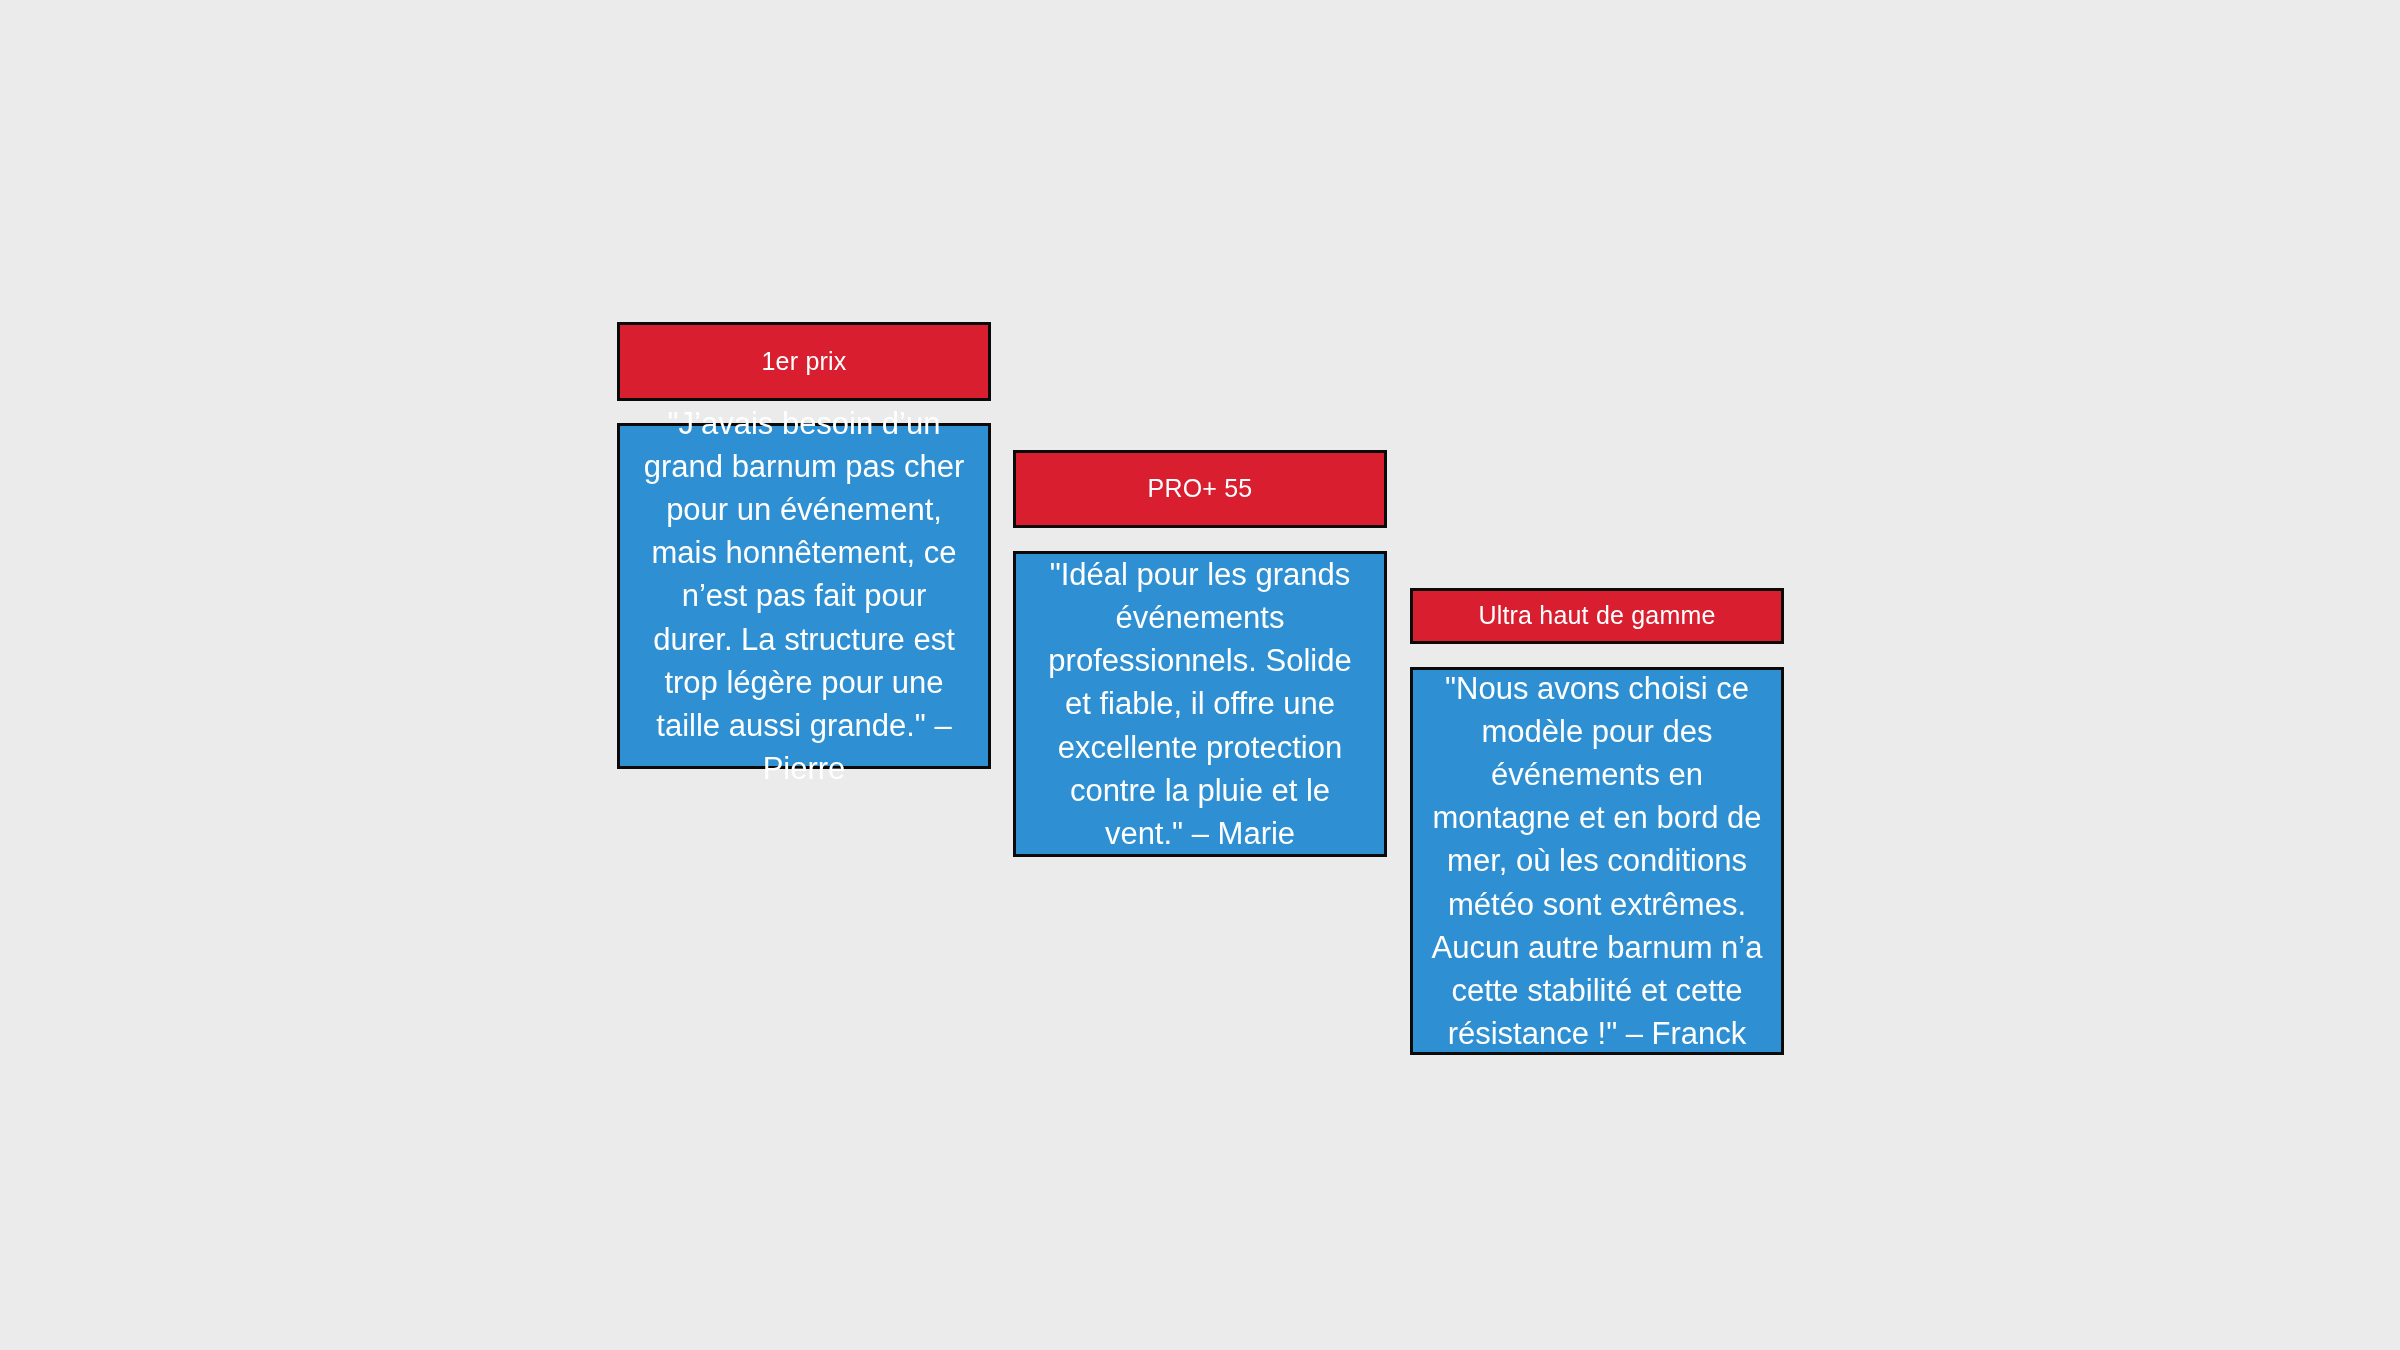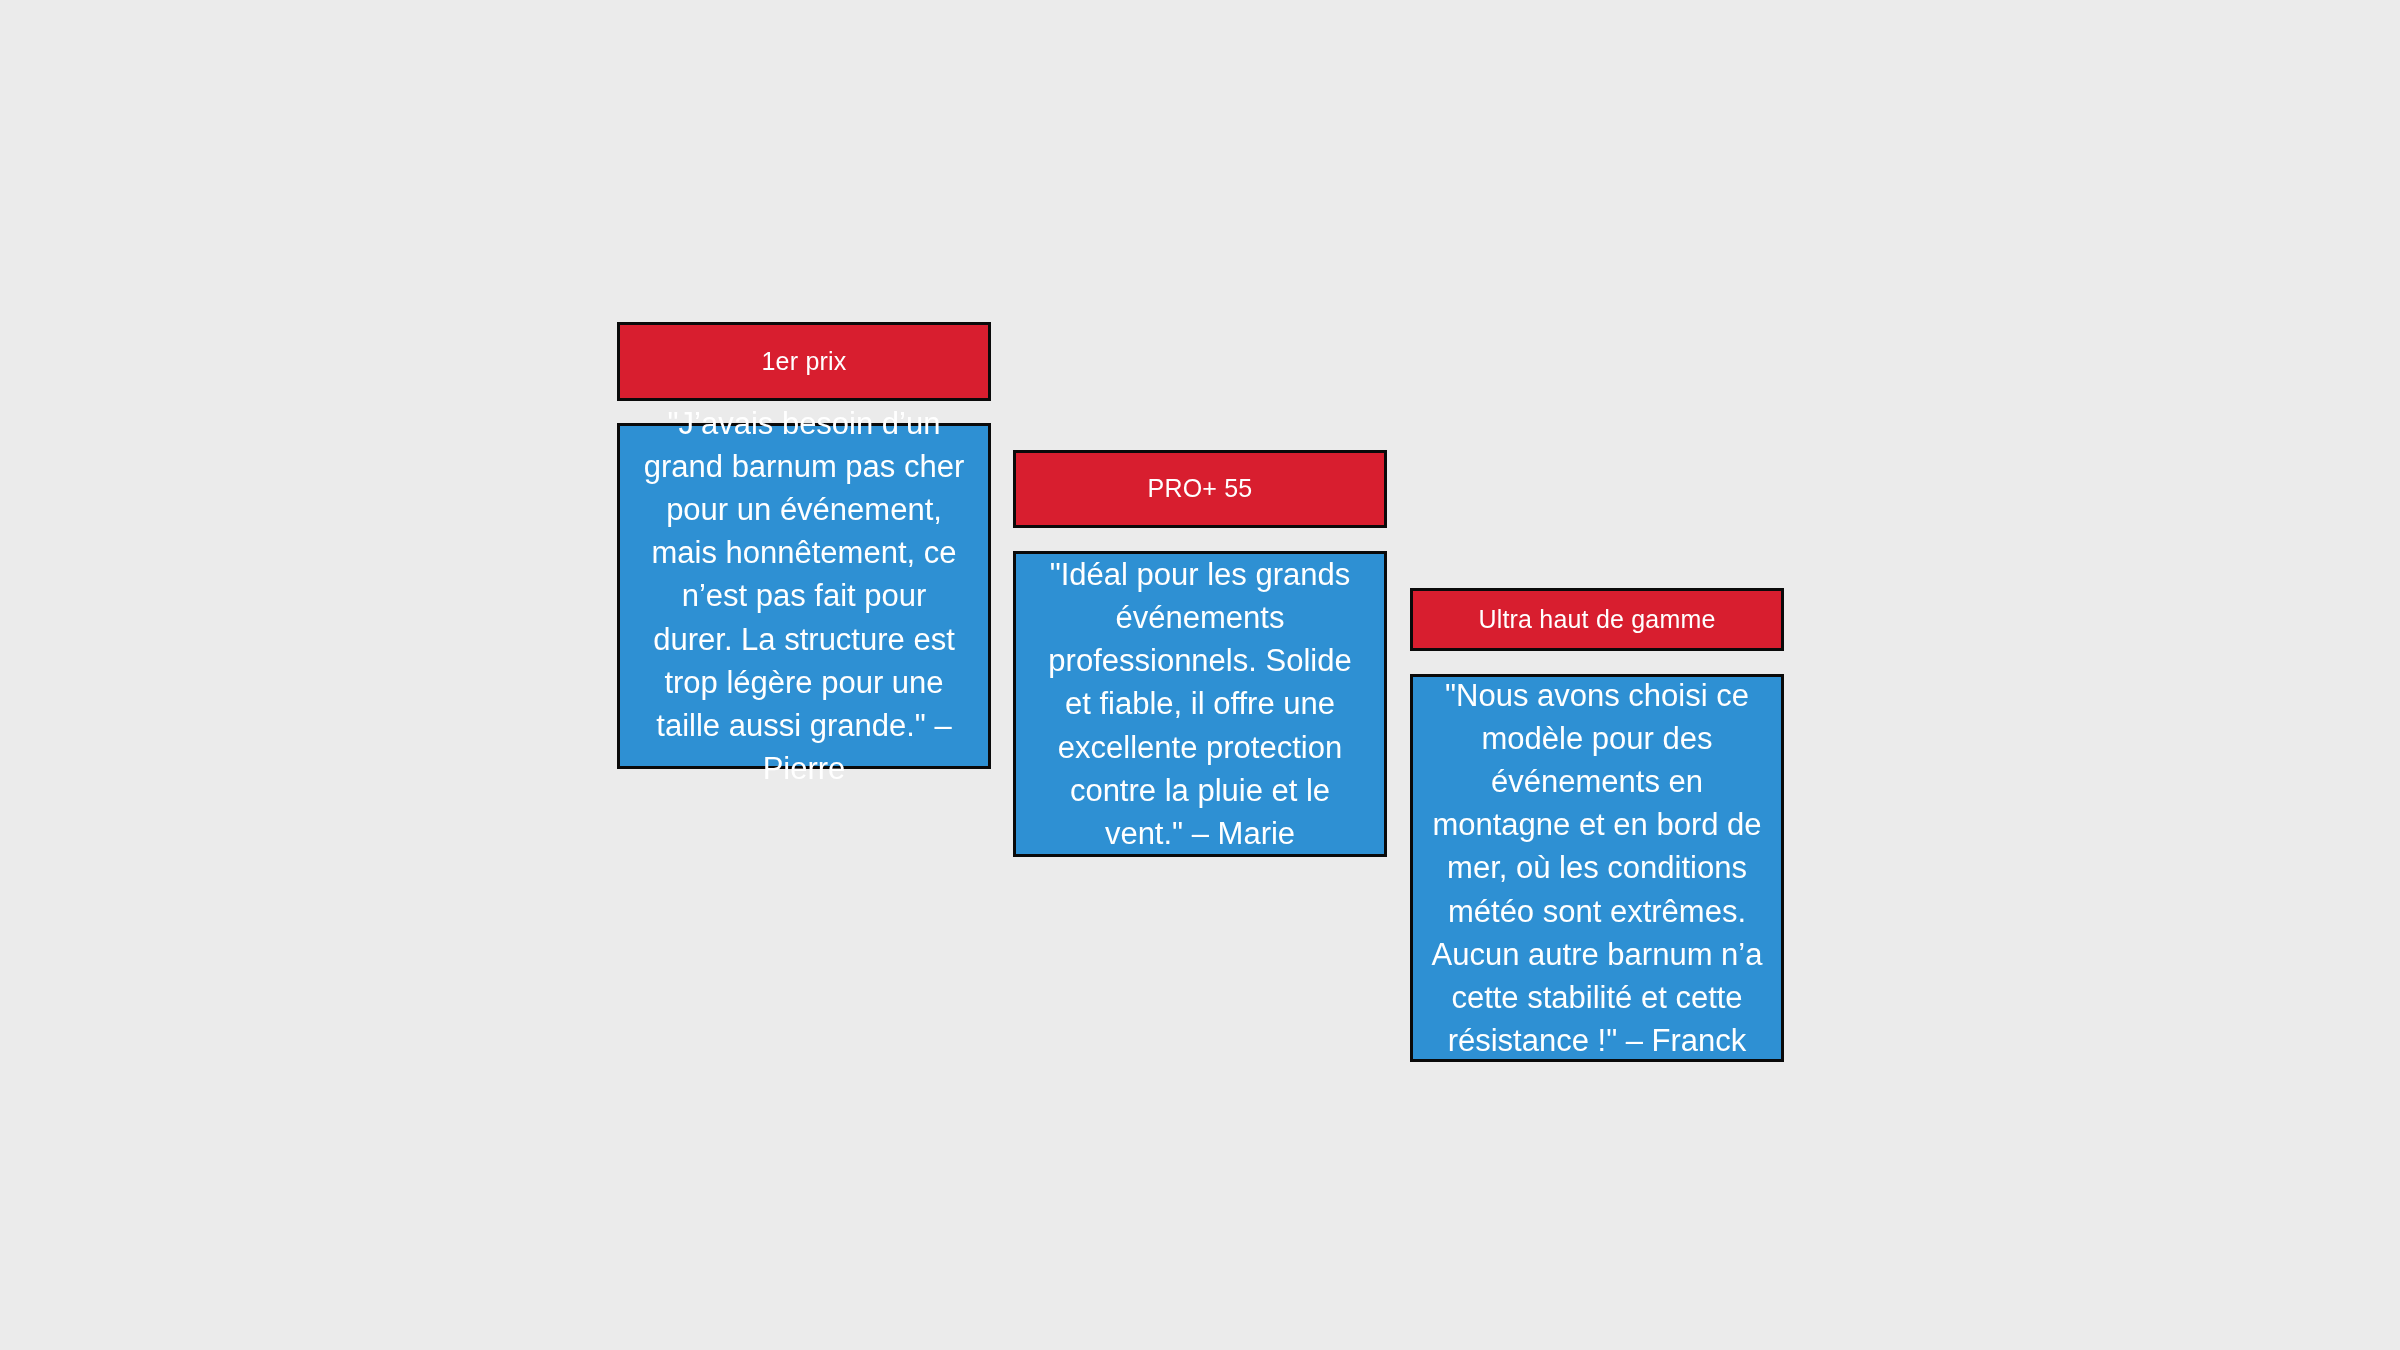--- a/index.html
+++ b/index.html
@@ -63,21 +63,21 @@
   #col-1 .header-box { width: 374px; height: 79px; }
   #col-1 .quote-box  { width: 374px; height: 346px; margin-top: 22px; }
 
   
   #col-2 { left: 1013px; top: 450px; }
   #col-2 .header-box { width: 374px; height: 78px; }
   #col-2 .quote-box  { width: 374px; height: 306px; margin-top: 23px; }
 
   
   #col-3 { left: 1410px; top: 588px; }
-  #col-3 .header-box { width: 374px; height: 63px; }
+  #col-3 .header-box { width: 374px; height: 56px; }
   #col-3 .quote-box  { width: 374px; height: 388px; margin-top: 23px; }
 </style>
 </head>
 <body>
 
 <div id="stage">
 
   <div class="column" id="col-1">
     <div class="header-box">
       <span>1er prix</span>

